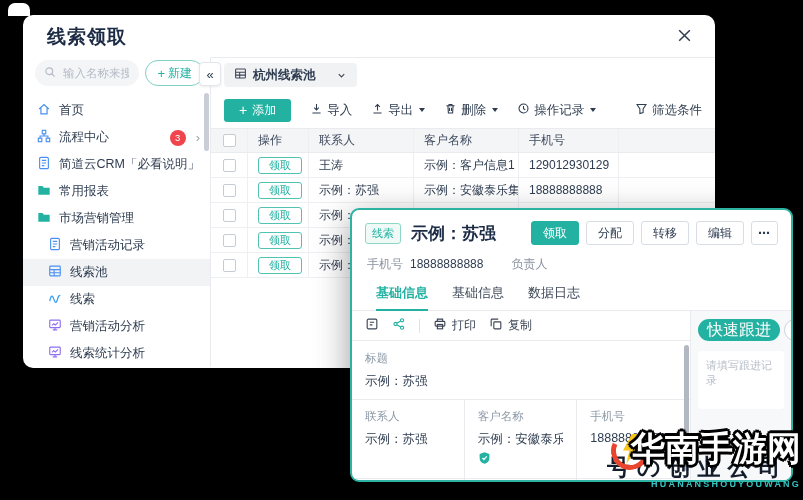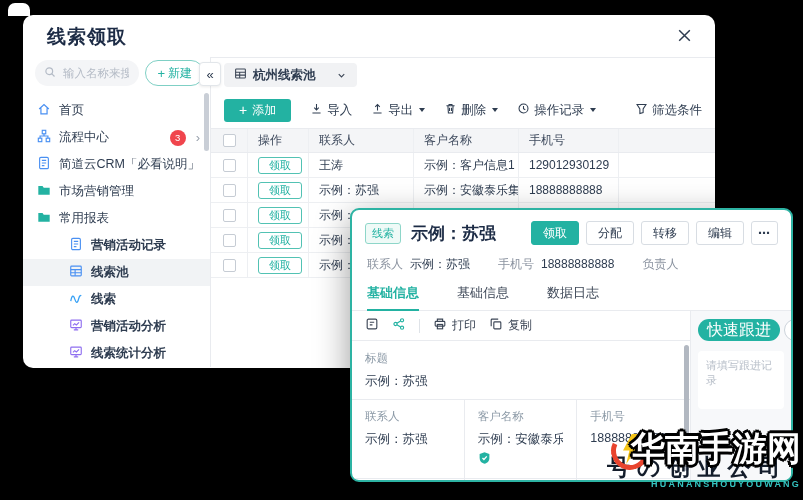--- a/index.html
+++ b/index.html
@@ -17,21 +17,21 @@
   
   .sidebar{width:187px;position:relative;overflow:hidden;}
   .side-top{display:flex;align-items:center;gap:6px;padding:3px 6px 9px 12px;}
   .search-box{flex:1;display:flex;align-items:center;gap:5px;background:#f4f5f7;border-radius:14px;height:26px;padding:0 9px;min-width:0;}
   .search-box input{border:none;background:transparent;outline:none;font-size:11.5px;color:#2e3c50;width:70px;}
   .search-box input::placeholder{color:#b4bbc6;}
   .new-btn{display:flex;align-items:center;gap:3px;border:1px solid #7fd0c5;color:#23b2a2;border-radius:14px;height:26px;padding:0 11px;font-size:12px;background:#fff;white-space:nowrap;cursor:pointer;}
   .new-plus{font-size:13px;line-height:1;}
   .menu{padding-top:2px;}
   .menu-item{display:flex;align-items:center;gap:8px;height:27px;padding:0 8px 0 14px;font-size:12.5px;color:#2e3c50;white-space:nowrap;overflow:hidden;cursor:pointer;}
-  .menu-item.sub{padding-left:46px;font-weight:bold;}
+  .menu-item.sub{padding-left:25px;}
   .menu-item.selected{background:#f1f3f5;}
   .menu-item .mi-label{overflow:hidden;text-overflow:clip;}
   .num-badge{background:#f0454d;color:#fff;font-size:9.5px;min-width:16px;height:16px;border-radius:8px;display:flex;align-items:center;justify-content:center;padding:0 4px;margin-left:auto;}
   .mi-chev{color:#98a0ac;font-size:13px;margin-left:2px;margin-right:2px;}
   .side-scrollbar{position:absolute;right:1px;top:36px;width:5px;height:58px;background:#c9ced6;border-radius:3px;}
 
   
   .content{flex:1;border-left:1px solid #e9ebef;border-top:1px solid #e9ebef;position:relative;min-width:0;}
   .collapse-btn{position:absolute;left:-12px;top:4px;width:22px;height:24px;background:#fff;border:1px solid #e2e6ea;border-radius:4px;display:flex;align-items:center;justify-content:center;font-size:13px;color:#2e3c50;box-shadow:0 1px 3px rgba(0,0,0,.08);z-index:3;cursor:pointer;}
   .pool-bar{height:34px;display:flex;align-items:center;}
@@ -63,21 +63,21 @@
   .d-header{display:flex;align-items:center;padding:11px 13px 0 13px;gap:10px;}
   .d-badge{border:1px solid #8ed6c9;background:#effaf7;color:#23b2a2;font-size:11px;border-radius:3px;padding:2px 6px;}
   .d-title{font-size:17px;font-weight:700;color:#1c2b45;white-space:nowrap;}
   .d-actions{margin-left:auto;display:flex;gap:7px;}
   .d-btn{height:24px;border-radius:3px;font-size:12px;padding:0 11px;background:#fff;border:1px solid #d8dde3;color:#2e3c50;cursor:pointer;white-space:nowrap;}
   .d-btn.primary{background:#23b2a2;border-color:#23b2a2;color:#fff;}
   .d-btn.more{padding:0 6px;letter-spacing:1px;font-weight:700;}
   .d-meta{display:flex;gap:28px;padding:11px 15px 0;font-size:12px;white-space:nowrap;}
   .d-meta .lbl{color:#8b93a0;margin-right:7px;}
   .d-meta .val{color:#2e3c50;}
-  .d-tabs{display:flex;gap:38px;padding:11px 15px 0;font-size:13px;border-bottom:1px solid #e9ebef;}
+  .d-tabs{display:flex;gap:24px;padding:11px 24px 0;font-size:13px;border-bottom:1px solid #e9ebef;}
   .d-tab{padding-bottom:7px;color:#3c4656;cursor:pointer;}
   .d-tab.active{color:#23b2a2;border-bottom:2px solid #23b2a2;font-weight:700;margin-bottom:-1px;}
   .d-body{flex:1;display:flex;min-height:0;}
   .d-main{flex:1;min-width:0;display:flex;flex-direction:column;position:relative;}
   .d-toolbar{display:flex;align-items:center;gap:13px;height:30px;padding:0 13px;border-bottom:1px solid #e9ebef;flex:0 0 auto;}
   .icon-btn{background:none;border:none;padding:0;display:flex;align-items:center;gap:5px;font-size:12px;color:#3c4656;cursor:pointer;}
   .vdiv{width:1px;height:14px;background:#dfe3e8;}
   .d-scroll{flex:1;overflow:hidden;}
   .field-title{padding:10px 13px 9px;}
   .f-label{font-size:11.5px;color:#8b99a6;}
@@ -162,27 +162,27 @@
             <span><svg width="14" height="14" viewBox="0 0 16 16" fill="none" stroke="#4a90f2" stroke-width="1.3">
                   <rect x="3" y="1.5" width="10" height="13" rx="1.5"></rect>
                   <path d="M5.5 5h5M5.5 8h5M5.5 11h3"></path>
                 </svg></span>
             <span class="mi-label">简道云CRM「必看说明」</span>
           </div>
           <div class="menu-item">
             <span><svg width="14" height="14" viewBox="0 0 16 16">
                   <path fill="#23b2a2" d="M1.5 3.5h4.8l1.4 1.8h6.8v8.2h-13z"></path>
                 </svg></span>
-            <span class="mi-label">市场营销管理</span>
+            <span class="mi-label">常用报表</span>
           </div>
           <div class="menu-item">
             <span><svg width="14" height="14" viewBox="0 0 16 16">
                   <path fill="#23b2a2" d="M1.5 3.5h4.8l1.4 1.8h6.8v8.2h-13z"></path>
                 </svg></span>
-            <span class="mi-label">常用报表</span>
+            <span class="mi-label">市场营销管理</span>
           </div>
           <div class="menu-item sub">
             <span><svg width="14" height="14" viewBox="0 0 16 16" fill="none" stroke="#4a90f2" stroke-width="1.3">
                   <rect x="3" y="1.5" width="10" height="13" rx="1.5"></rect>
                   <path d="M5.5 5h5M5.5 8h5M5.5 11h3"></path>
                 </svg></span>
             <span class="mi-label">营销活动记录</span>
           </div>
           <div class="menu-item sub selected">
             <span><svg width="14" height="14" viewBox="0 0 16 16" fill="none" stroke="#4a90f2" stroke-width="1.3">
@@ -358,21 +358,20 @@
       <div class="d-actions">
         <button class="d-btn primary">领取</button>
         <button class="d-btn">分配</button>
         <button class="d-btn">转移</button>
         <button class="d-btn">编辑</button>
         <button class="d-btn more">⋯</button>
       </div>
     </div>
 
     <div class="d-meta">
-      <span><span class="lbl">联系人</span><span class="val">示例：苏强</span></span>
       <span><span class="lbl">手机号</span><span class="val">18888888888</span></span>
       <span><span class="lbl">负责人</span></span>
     </div>
 
     <div class="d-tabs">
       <span class="d-tab active">基础信息</span>
       <span class="d-tab">基础信息</span>
       <span class="d-tab">数据日志</span>
     </div>
 

